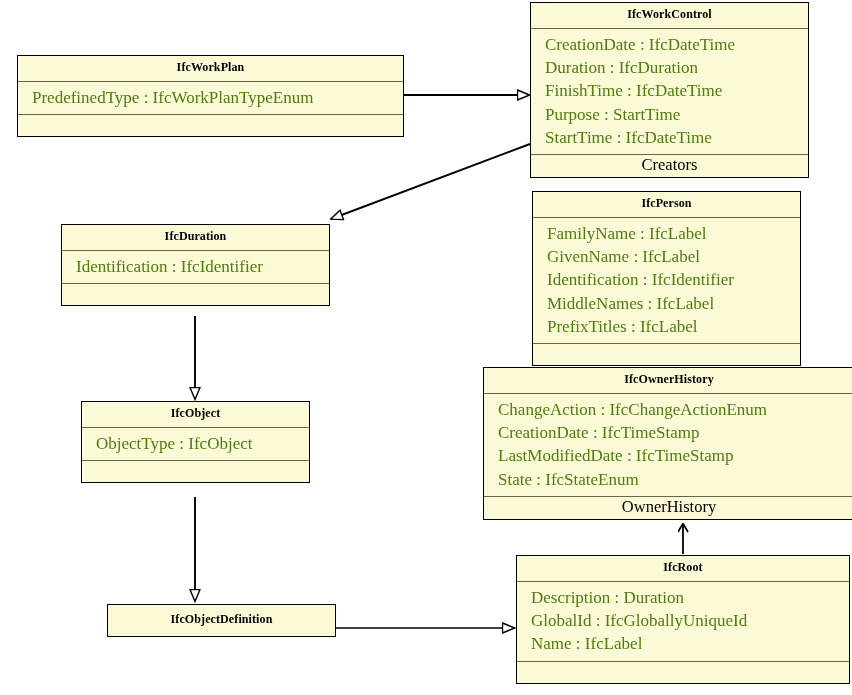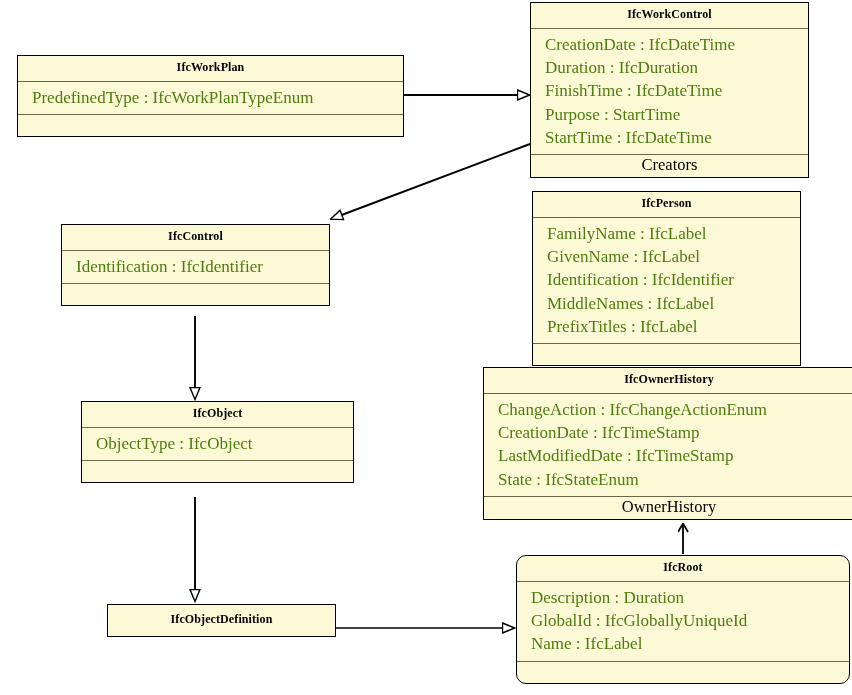--- a/index.html
+++ b/index.html
@@ -69,27 +69,27 @@
   }
   .title-only .uml-title {
     padding: 8px 10px 9px 10px;
   }
   
   #cls-ifcworkplan        { left: 17px;   top: 43px;  width: 387px; margin-top: 12px; }
   #cls-ifcworkcontrol     { left: 530px; top: 2px;   width: 279px; }
   #cls-ifcperson          { left: 532px; top: 191px; width: 269px; }
   #cls-ifccontrol         { left: 61px;  top: 224px; width: 269px; }
   #cls-ifcownerhistory    { left: 483px; top: 367px; width: 372px; }
-  #cls-ifcobject          { left: 81px;  top: 401px; width: 273px; }
+  #cls-ifcobject          { left: 81px;  top: 401px; width: 229px; }
   #cls-ifcobjectdefinition{ left: 81px;  top: 604px; width: 229px; margin-left: 26px; }
   #cls-ifcroot            { left: 516px; top: 555px; width: 334px; }
 
   #cls-ifcperson          { z-index: 7; }
   #cls-ifcownerhistory    { z-index: 7; }
-  #cls-ifcroot            { z-index: 8; border-radius: 10px; }
+  #cls-ifcroot            { z-index: 8; }
 </style>
 </head>
 <body>
 
 <div id="diagram">
 
   <svg class="edges" viewBox="0 0 852 695">
     <defs>
       <marker id="hollow-tri" markerWidth="14" markerHeight="12" refX="12.5" refY="6" orient="auto" markerUnits="userSpaceOnUse">
         <path d="M1,1 L13,6 L1,11 z" fill="#ffffff" stroke="#000000" stroke-width="1.4"></path>
@@ -144,21 +144,21 @@
       <div class="uml-attr">GivenName : IfcLabel</div>
       <div class="uml-attr">Identification : IfcIdentifier</div>
       <div class="uml-attr">MiddleNames : IfcLabel</div>
       <div class="uml-attr">PrefixTitles : IfcLabel</div>
     </div>
     <div class="sep"></div>
     <div class="uml-ops"></div>
   </div>
 
   <div class="uml-class" id="cls-ifccontrol">
-    <div class="uml-title">IfcControl</div>
+    <div class="uml-title">IfcDuration</div>
     <div class="sep"></div>
     <div class="uml-attrs">
       <div class="uml-attr">Identification : IfcIdentifier</div>
     </div>
     <div class="sep"></div>
     <div class="uml-ops"></div>
   </div>
 
   <div class="uml-class" id="cls-ifcownerhistory">
     <div class="uml-title">IfcOwnerHistory</div>

